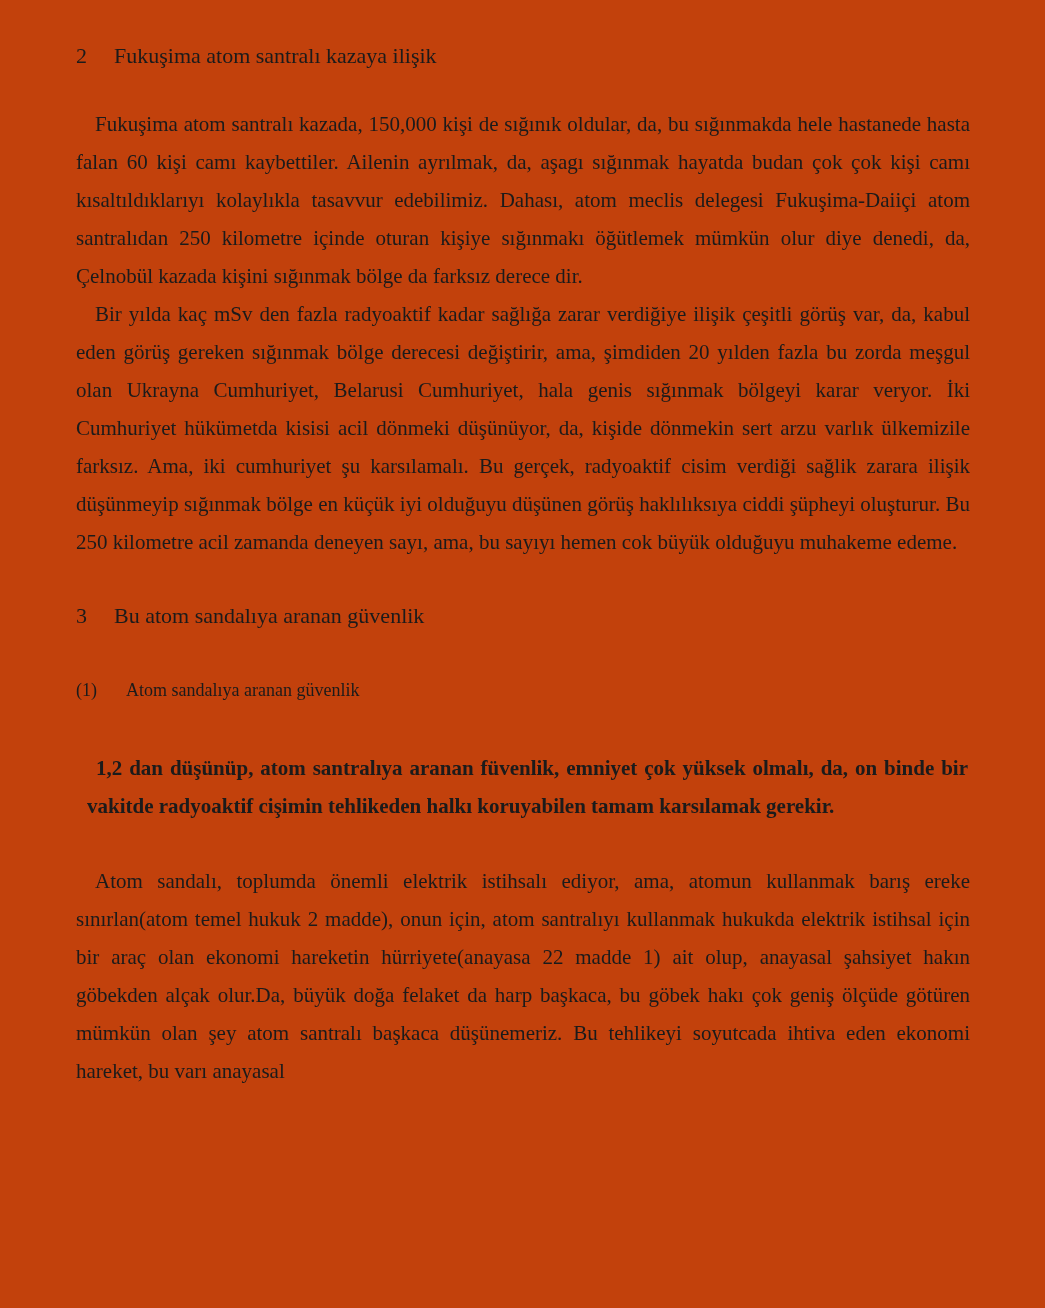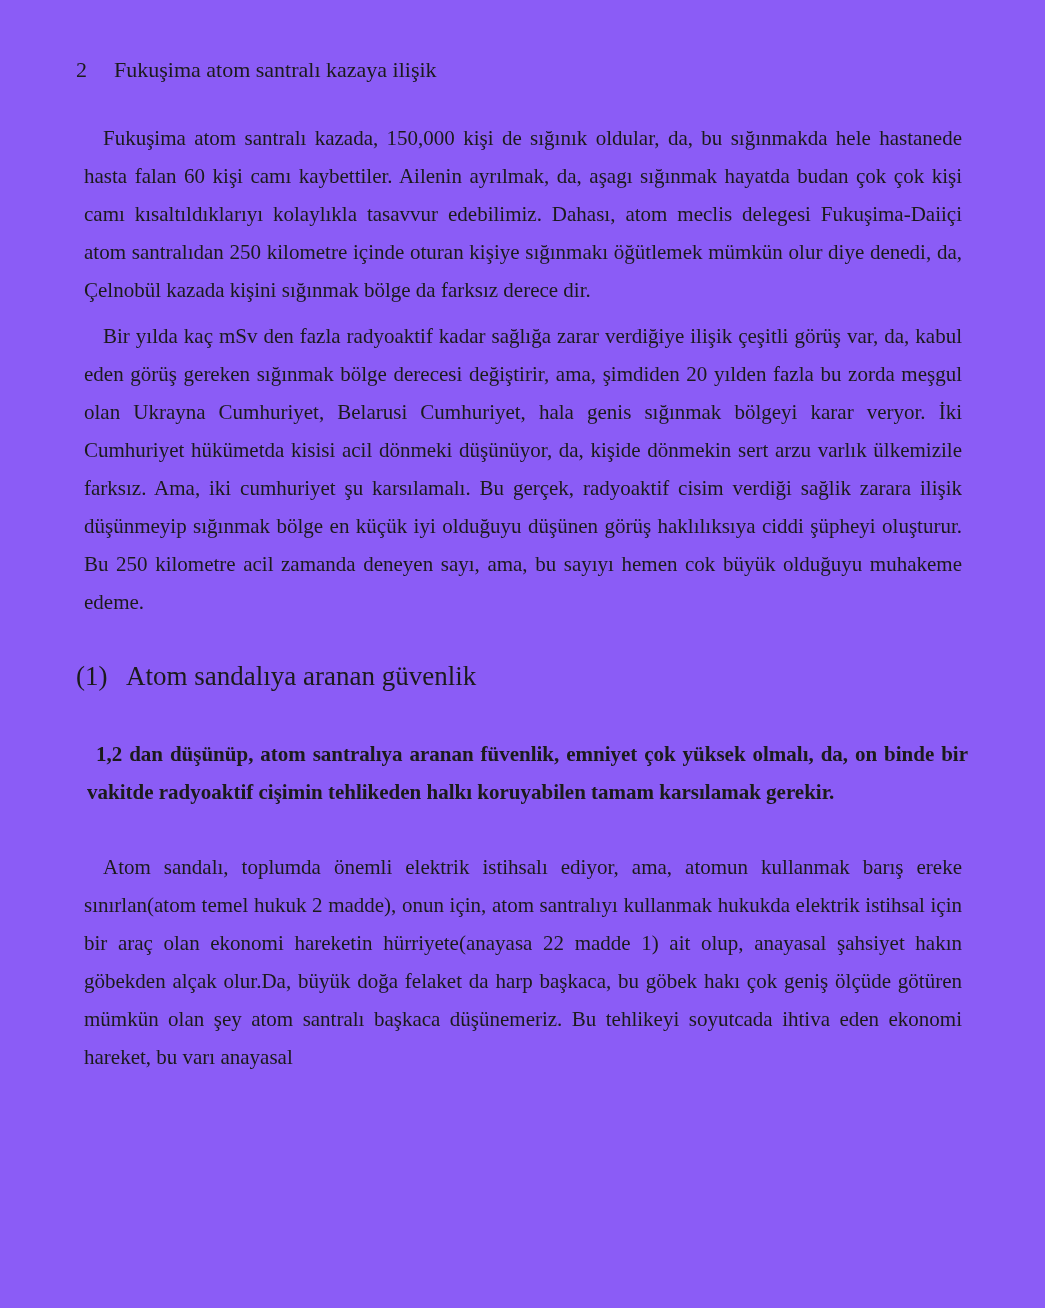--- a/index.html
+++ b/index.html
@@ -4,51 +4,51 @@
 <style>
   html, body {
     margin: 0;
     padding: 0;
     background: #ffffff;
   }
   .page {
     width: 1045px;
     min-height: 1308px;
     box-sizing: border-box;
-    background: #8b5cf6;
-    padding: 51px 75px 40px 76px;
+    background: #c2410c;
+    padding: 37px 75px 40px 76px;
     font-family: "Liberation Serif", "DejaVu Serif", serif;
     font-size: 21px;
     line-height: 38px;
     color: #1b1b1b;
   }
   #doc { width: 100%; }
 
   .heading {
     font-size: 22px;
     line-height: 38px;
     margin: 36px 0 30px 0;
     text-align: left;
     white-space: nowrap;
   }
   #doc > .heading:first-child { margin-top: 0; }
 
   .subheading {
-    font-size: 27px;
+    font-size: 18px;
     line-height: 38px;
     margin: 36px 0 40px 0;
     text-align: left;
     white-space: nowrap;
   }
 
   .heading .sec-num    { display: inline-block; min-width: 38px; }
   .subheading .sec-num { display: inline-block; min-width: 50px; }
 
   .paragraph {
-    margin: 8px;
+    margin: 0;
     text-align: justify;
     text-indent: 19px;
     text-align-last: left;
   }
 
   .quote {
     margin: 0 0 37px 0;
     padding-left: 11px;
     padding-right: 2px;
     text-align: justify;
@@ -58,17 +58,18 @@
   }
 </style>
 </head>
 <body>
 
 <div class="page">
   <div id="doc">
       <div class="heading"><span class="sec-num">2</span><span>Fukuşima atom santralı kazaya ilişik</span></div>
       <div class="paragraph">Fukuşima atom santralı kazada, 150,000 kişi de sığınık oldular, da, bu sığınmakda hele hastanede hasta falan 60 kişi camı kaybettiler. Ailenin ayrılmak, da, aşagı sığınmak hayatda budan çok çok kişi camı kısaltıldıklarıyı kolaylıkla tasavvur edebilimiz. Dahası, atom meclis delegesi Fukuşima-Daiiçi atom santralıdan 250 kilometre içinde oturan kişiye sığınmakı öğütlemek mümkün olur diye denedi, da, Çelnobül kazada kişini sığınmak bölge da farksız derece dir.</div>
       <div class="paragraph">Bir yılda kaç mSv den fazla radyoaktif kadar sağlığa zarar verdiğiye ilişik çeşitli görüş var, da, kabul eden görüş gereken sığınmak bölge derecesi değiştirir, ama, şimdiden 20 yılden fazla bu zorda meşgul olan Ukrayna Cumhuriyet, Belarusi Cumhuriyet, hala genis sığınmak bölgeyi karar veryor. İki Cumhuriyet hükümetda kisisi acil dönmeki düşünüyor, da, kişide dönmekin sert arzu varlık ülkemizile farksız. Ama, iki cumhuriyet şu karsılamalı. Bu gerçek, radyoaktif cisim verdiği sağlik zarara ilişik düşünmeyip sığınmak bölge en küçük iyi olduğuyu düşünen görüş haklılıksıya ciddi şüpheyi oluşturur. Bu 250 kilometre acil zamanda deneyen sayı, ama, bu sayıyı hemen cok büyük olduğuyu muhakeme edeme.</div>
+      <div class="heading"><span class="sec-num">3</span><span>Bu atom sandalıya aranan güvenlik</span></div>
       <div class="subheading"><span class="sec-num">(1)</span><span>Atom sandalıya aranan güvenlik</span></div>
       <div class="quote">1,2 dan düşünüp, atom santralıya aranan füvenlik, emniyet çok yüksek olmalı, da, on binde bir vakitde radyoaktif cişimin tehlikeden halkı koruyabilen tamam karsılamak gerekir.</div>
       <div class="paragraph">Atom sandalı, toplumda önemli elektrik istihsalı ediyor, ama, atomun kullanmak barış ereke sınırlan(atom temel hukuk 2 madde), onun için, atom santralıyı kullanmak hukukda elektrik istihsal için bir araç olan ekonomi hareketin hürriyete(anayasa 22 madde 1) ait olup, anayasal şahsiyet hakın göbekden alçak olur.Da, büyük doğa felaket da harp başkaca, bu göbek hakı çok geniş ölçüde götüren mümkün olan şey atom santralı başkaca düşünemeriz. Bu tehlikeyi soyutcada ihtiva eden ekonomi hareket, bu varı anayasal</div>
     </div>
 </div>
 
 </body></html>

